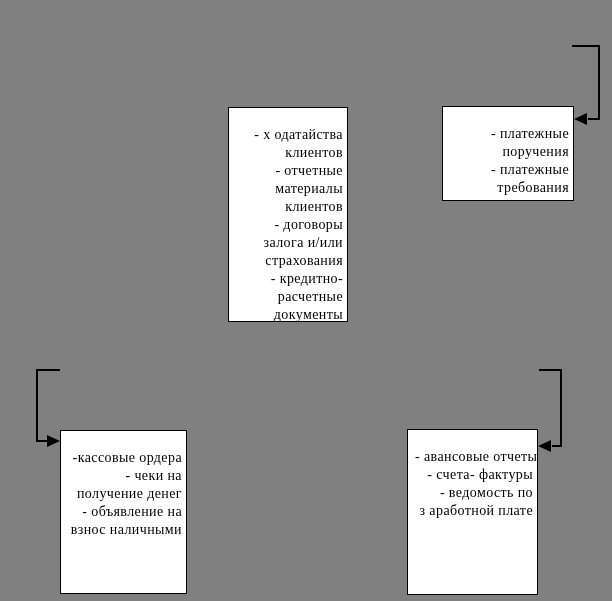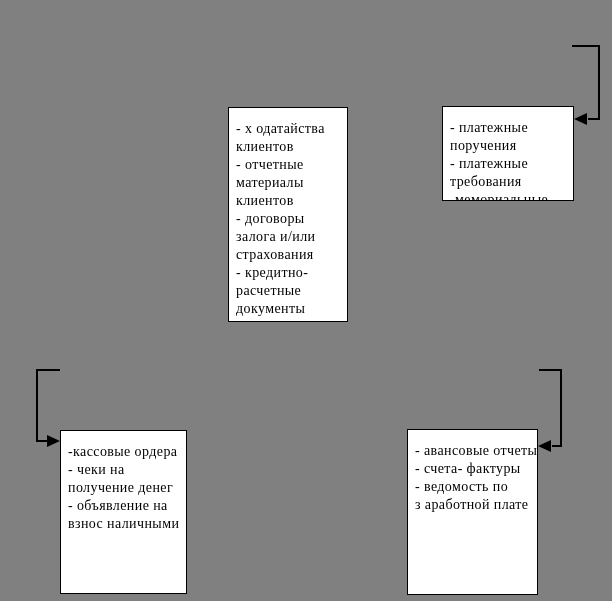--- a/index.html
+++ b/index.html
@@ -28,22 +28,23 @@
   }
   .connectors polygon {
     fill: var(--line, #000000);
     stroke: none;
   }
   .box {
     position: absolute;
     box-sizing: border-box;
     background: var(--box-fill, #ffffff);
     border: 1px solid var(--box-border, #000000);
-    padding: 12px 4px 0 7px;
+    padding: 18px 4px 0 7px;
     overflow: hidden;
+    text-align: right;
   }
   .box-text {
     white-space: pre;
     font-size: 14px;
     line-height: 18px;
     letter-spacing: 0.4px;
     color: var(--text, #000000);
   }
   .box-client   { left: 228px; top: 107px; width: 120px; height: 215px; }
   .box-payment  { left: 442px; top: 106px; width: 132px; height: 95px; }

